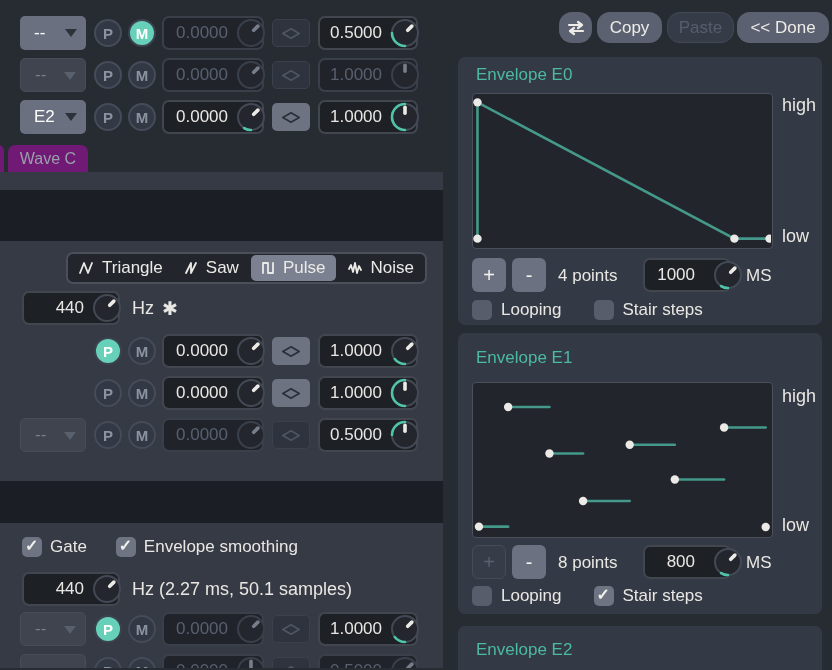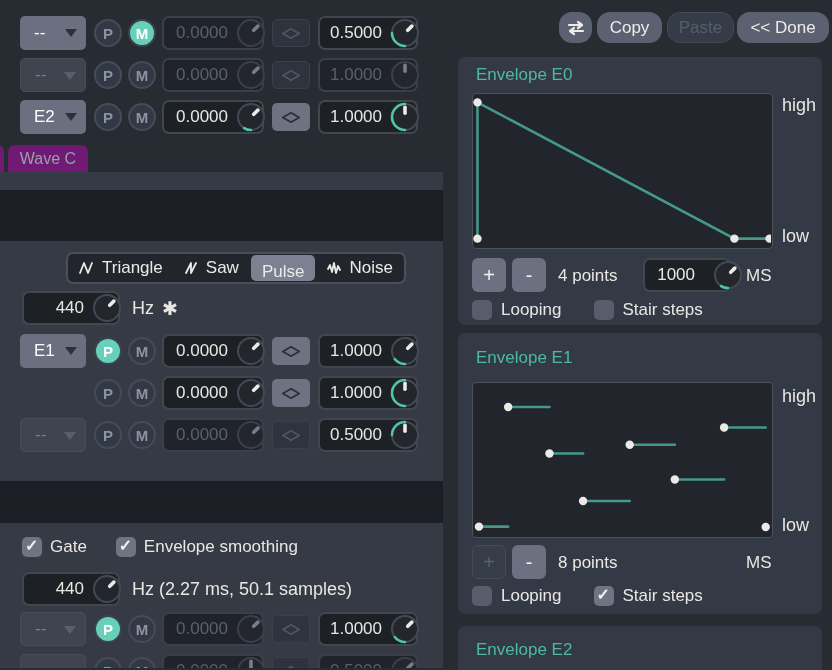--- a/index.html
+++ b/index.html
@@ -71,21 +71,21 @@
   .panel{position:absolute;left:0;top:172px;width:443px;height:496px;background:#353a44;overflow:hidden;}
   .band{position:absolute;left:0;width:443px;background:#1b1e24;}
   
   .segbox{
     position:absolute;left:66px;top:80px;height:32px;box-sizing:border-box;
     background:#22262c;border:2px solid #4a4f59;border-radius:7px;
     display:flex;align-items:stretch;
   }
   .seg{display:flex;align-items:center;gap:7px;padding:0 11px;font-size:17px;color:#eceae7;}
   .seg svg{stroke:#eceae7;fill:none;stroke-width:1.8px;stroke-linejoin:round;stroke-linecap:round;}
-  .seg.sel{background:#7b8191;border-radius:5px;margin:1px;flex-direction:column;}
+  .seg.sel{background:#7b8191;border-radius:5px;margin:1px;}
   
   .cb{
     width:20px;height:20px;border-radius:5px;background:#575d6a;display:inline-block;
     position:relative;flex:0 0 auto;
   }
   .cb.on{background:#6e7482;}
   .cb.on::after{
     content:"✓";position:absolute;left:3px;top:-1px;font-size:16px;font-weight:bold;color:#f2f1ee;
   }
   .cklabel{font-size:17px;color:#e9e7e3;}
@@ -263,24 +263,20 @@
             <circle class="kbg" cx="15" cy="15" r="13"></circle>
             <rect class="ktick" x="13.2" y="3.5" width="3.6" height="9.5" rx="1.8" transform="rotate(45 15 15)"></rect>
           </svg>
         </span>
       </div>
     <span style="margin-left:34px;font-size:18px">Hz</span>
     <span style="margin-left:8px;font-size:19px">✱</span>
   </div>
 
   <div class="mrow" style="top:162px">
-    <div class="dd">
-        <span>E1</span>
-        <i class="car"></i>
-      </div>
     <div class="pm p active">P</div>
     <div class="pm m">M</div>
     <div class="fld c-amt">
         <span>0.0000</span>
         <span class="knob">
           <svg width="30" height="30" viewBox="0 0 30 30">
             <circle class="kbg" cx="15" cy="15" r="13"></circle>
             <rect class="ktick" x="13.2" y="3.5" width="3.6" height="9.5" rx="1.8" transform="rotate(45 15 15)"></rect>
           </svg>
         </span>
@@ -503,20 +499,30 @@
         <circle class="edot" cx="201.83" cy="96.51" r="4.2"></circle>
         <circle class="edot" cx="251.095" cy="44.455000000000005" r="4.2"></circle>
         <circle class="edot" cx="292.69" cy="143.92499999999998" r="4.2"></circle>
       </svg>
     </div>
   <div class="sidelab" style="top:53px">high</div>
   <div class="sidelab" style="top:182px">low</div>
   <div class="sqbtn disabled" style="left:14px;top:212px">+</div>
   <div class="sqbtn" style="left:54px;top:212px">-</div>
   <div class="ptlabel" style="left:100px;top:220px">8 points</div>
+  <div class="fld" style="left:185px;top:212px;width:88px">
+      <span>800</span>
+      <span class="knob" style="right:-14px">
+        <svg width="30" height="30" viewBox="0 0 30 30">
+          <circle class="kbg" cx="15" cy="15" r="13"></circle>
+          <path class="karc" d="M 15.000000000000002 28 A 13 13 0 0 1 8.111049564968337 26.024625250033537"></path>
+          <rect class="ktick" x="13.2" y="3.5" width="3.6" height="9.5" rx="1.8" transform="rotate(45 15 15)"></rect>
+        </svg>
+      </span>
+    </div>
   <div class="msu" style="left:288px;top:220px">MS</div>
   <div class="hrow" style="left:14px;top:252px;height:22px;gap:9px">
     <span class="cb"></span>
     <span class="cklabel">Looping</span>
     <span class="cb on" style="margin-left:23px"></span>
     <span class="cklabel">Stair steps</span>
   </div>
 </div>
 
 <div class="card" style="top:626px;height:60px">

